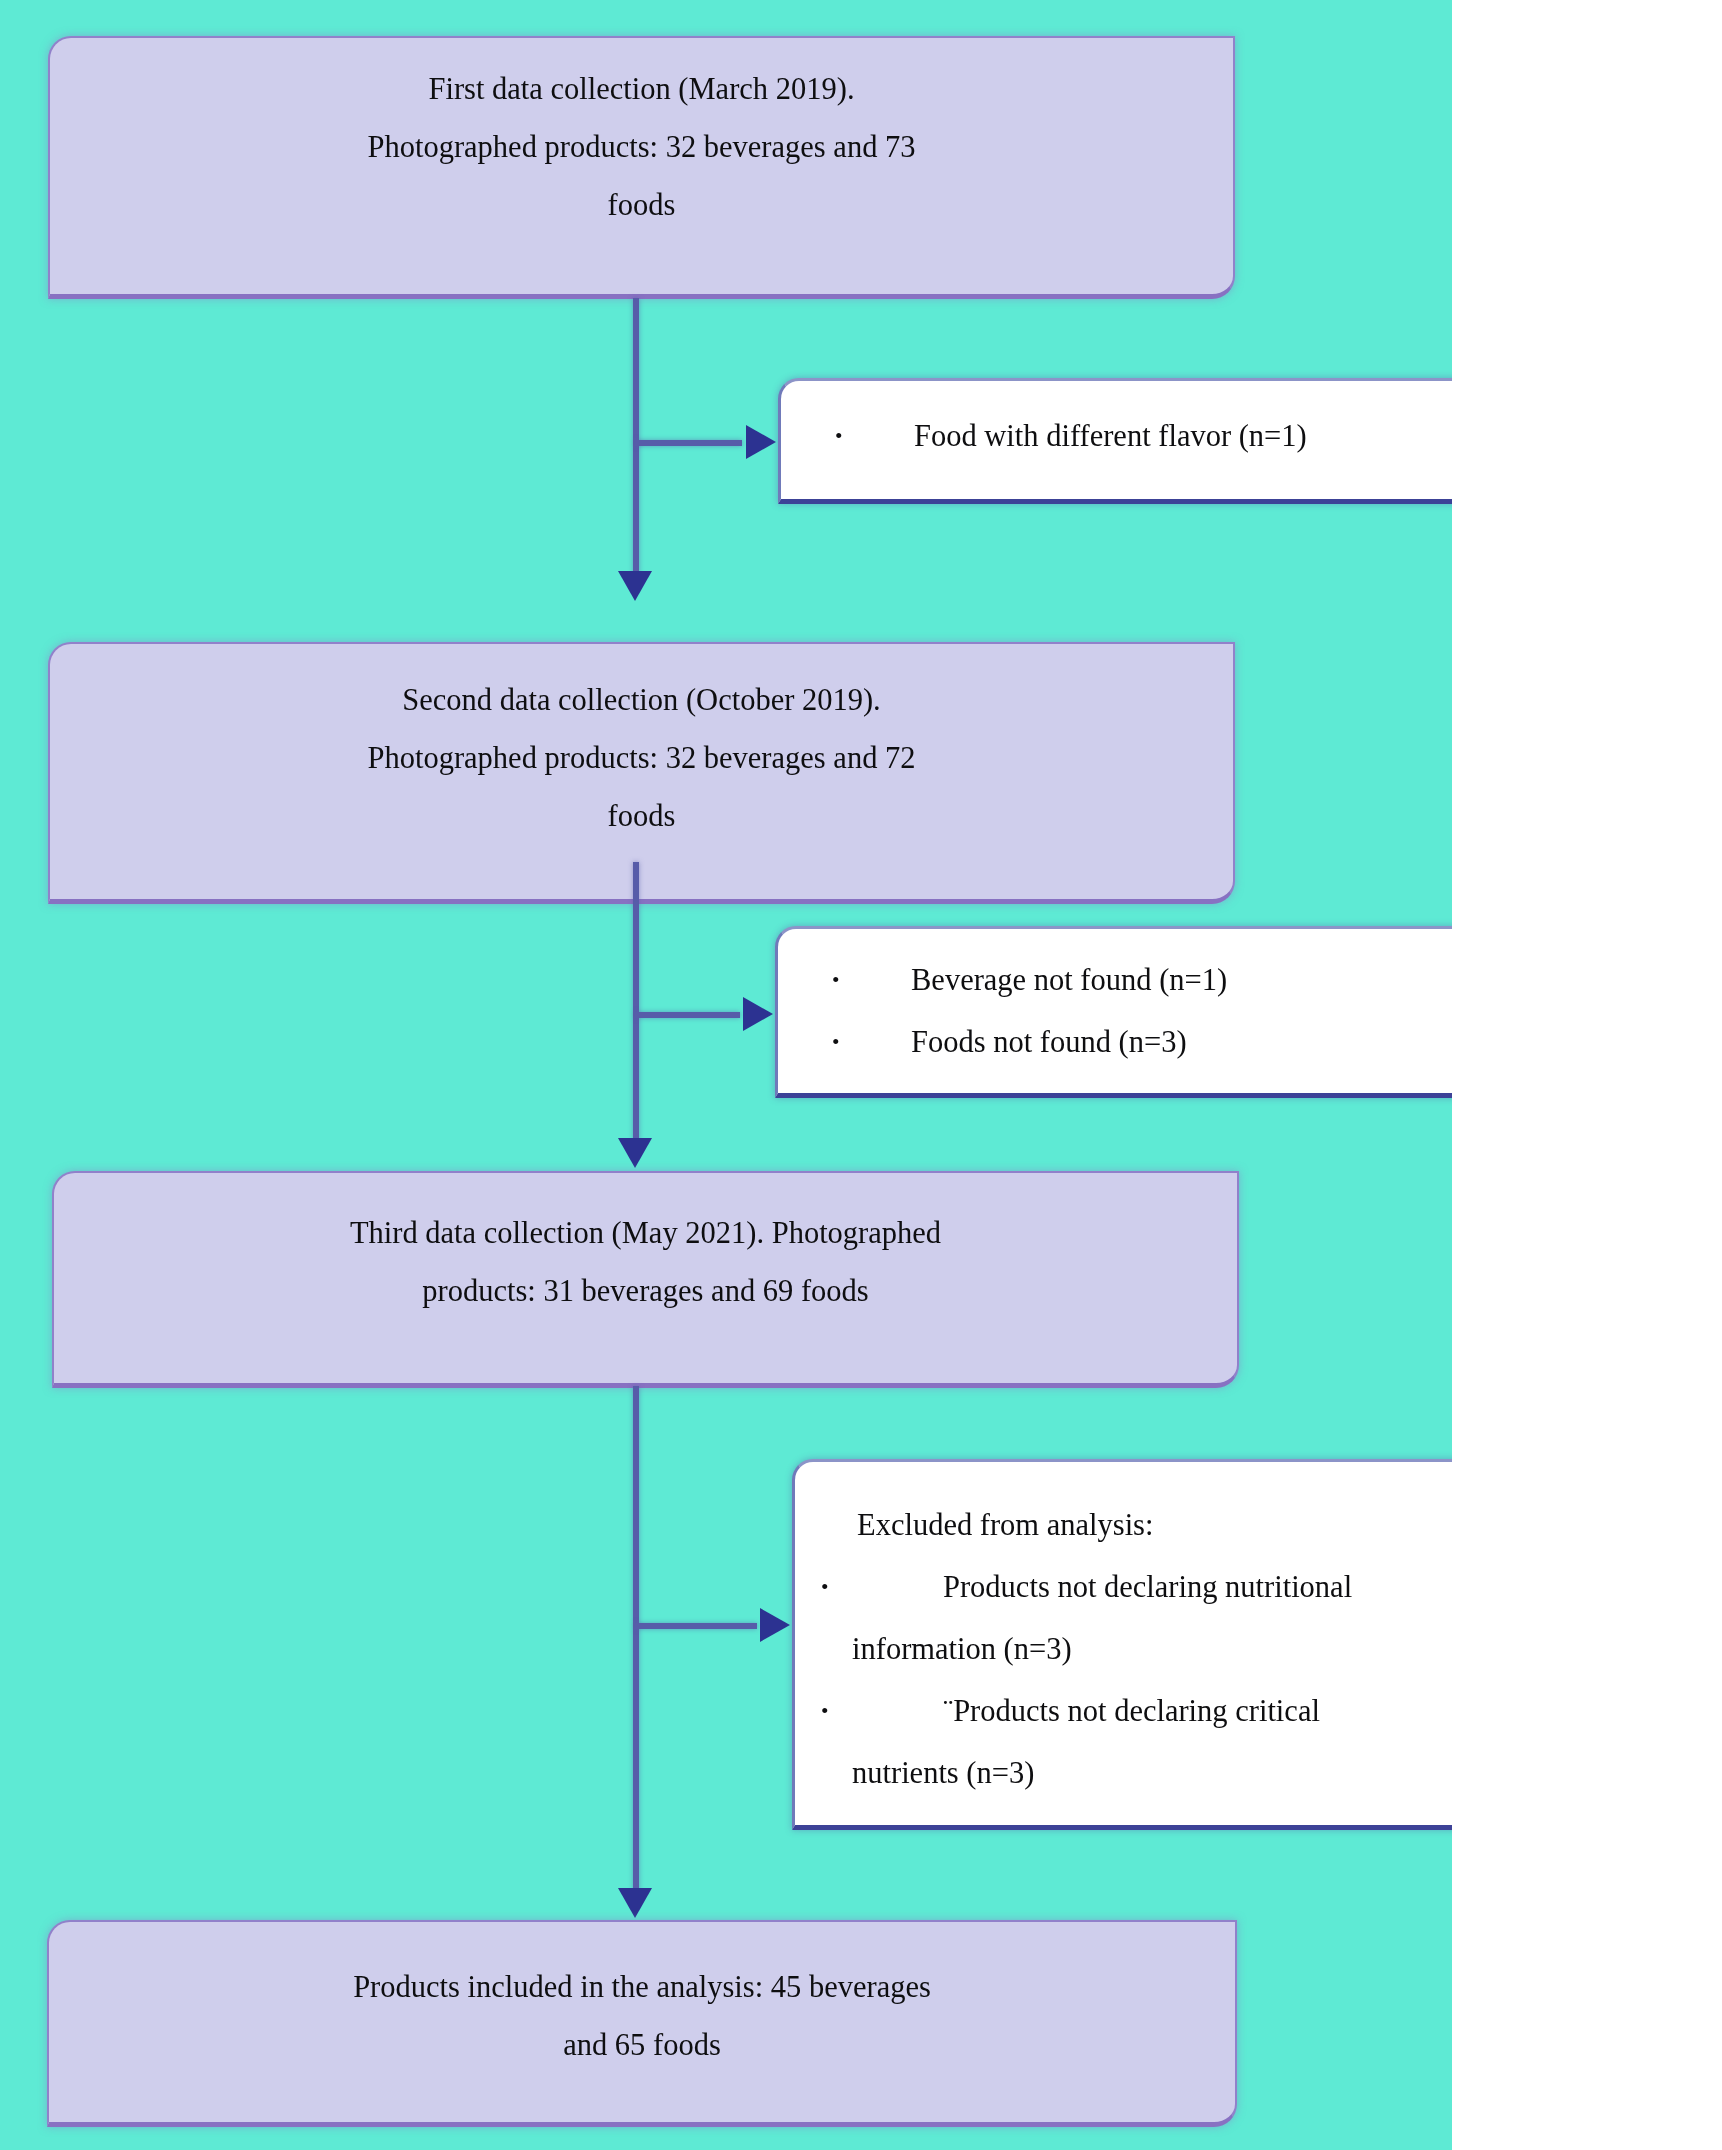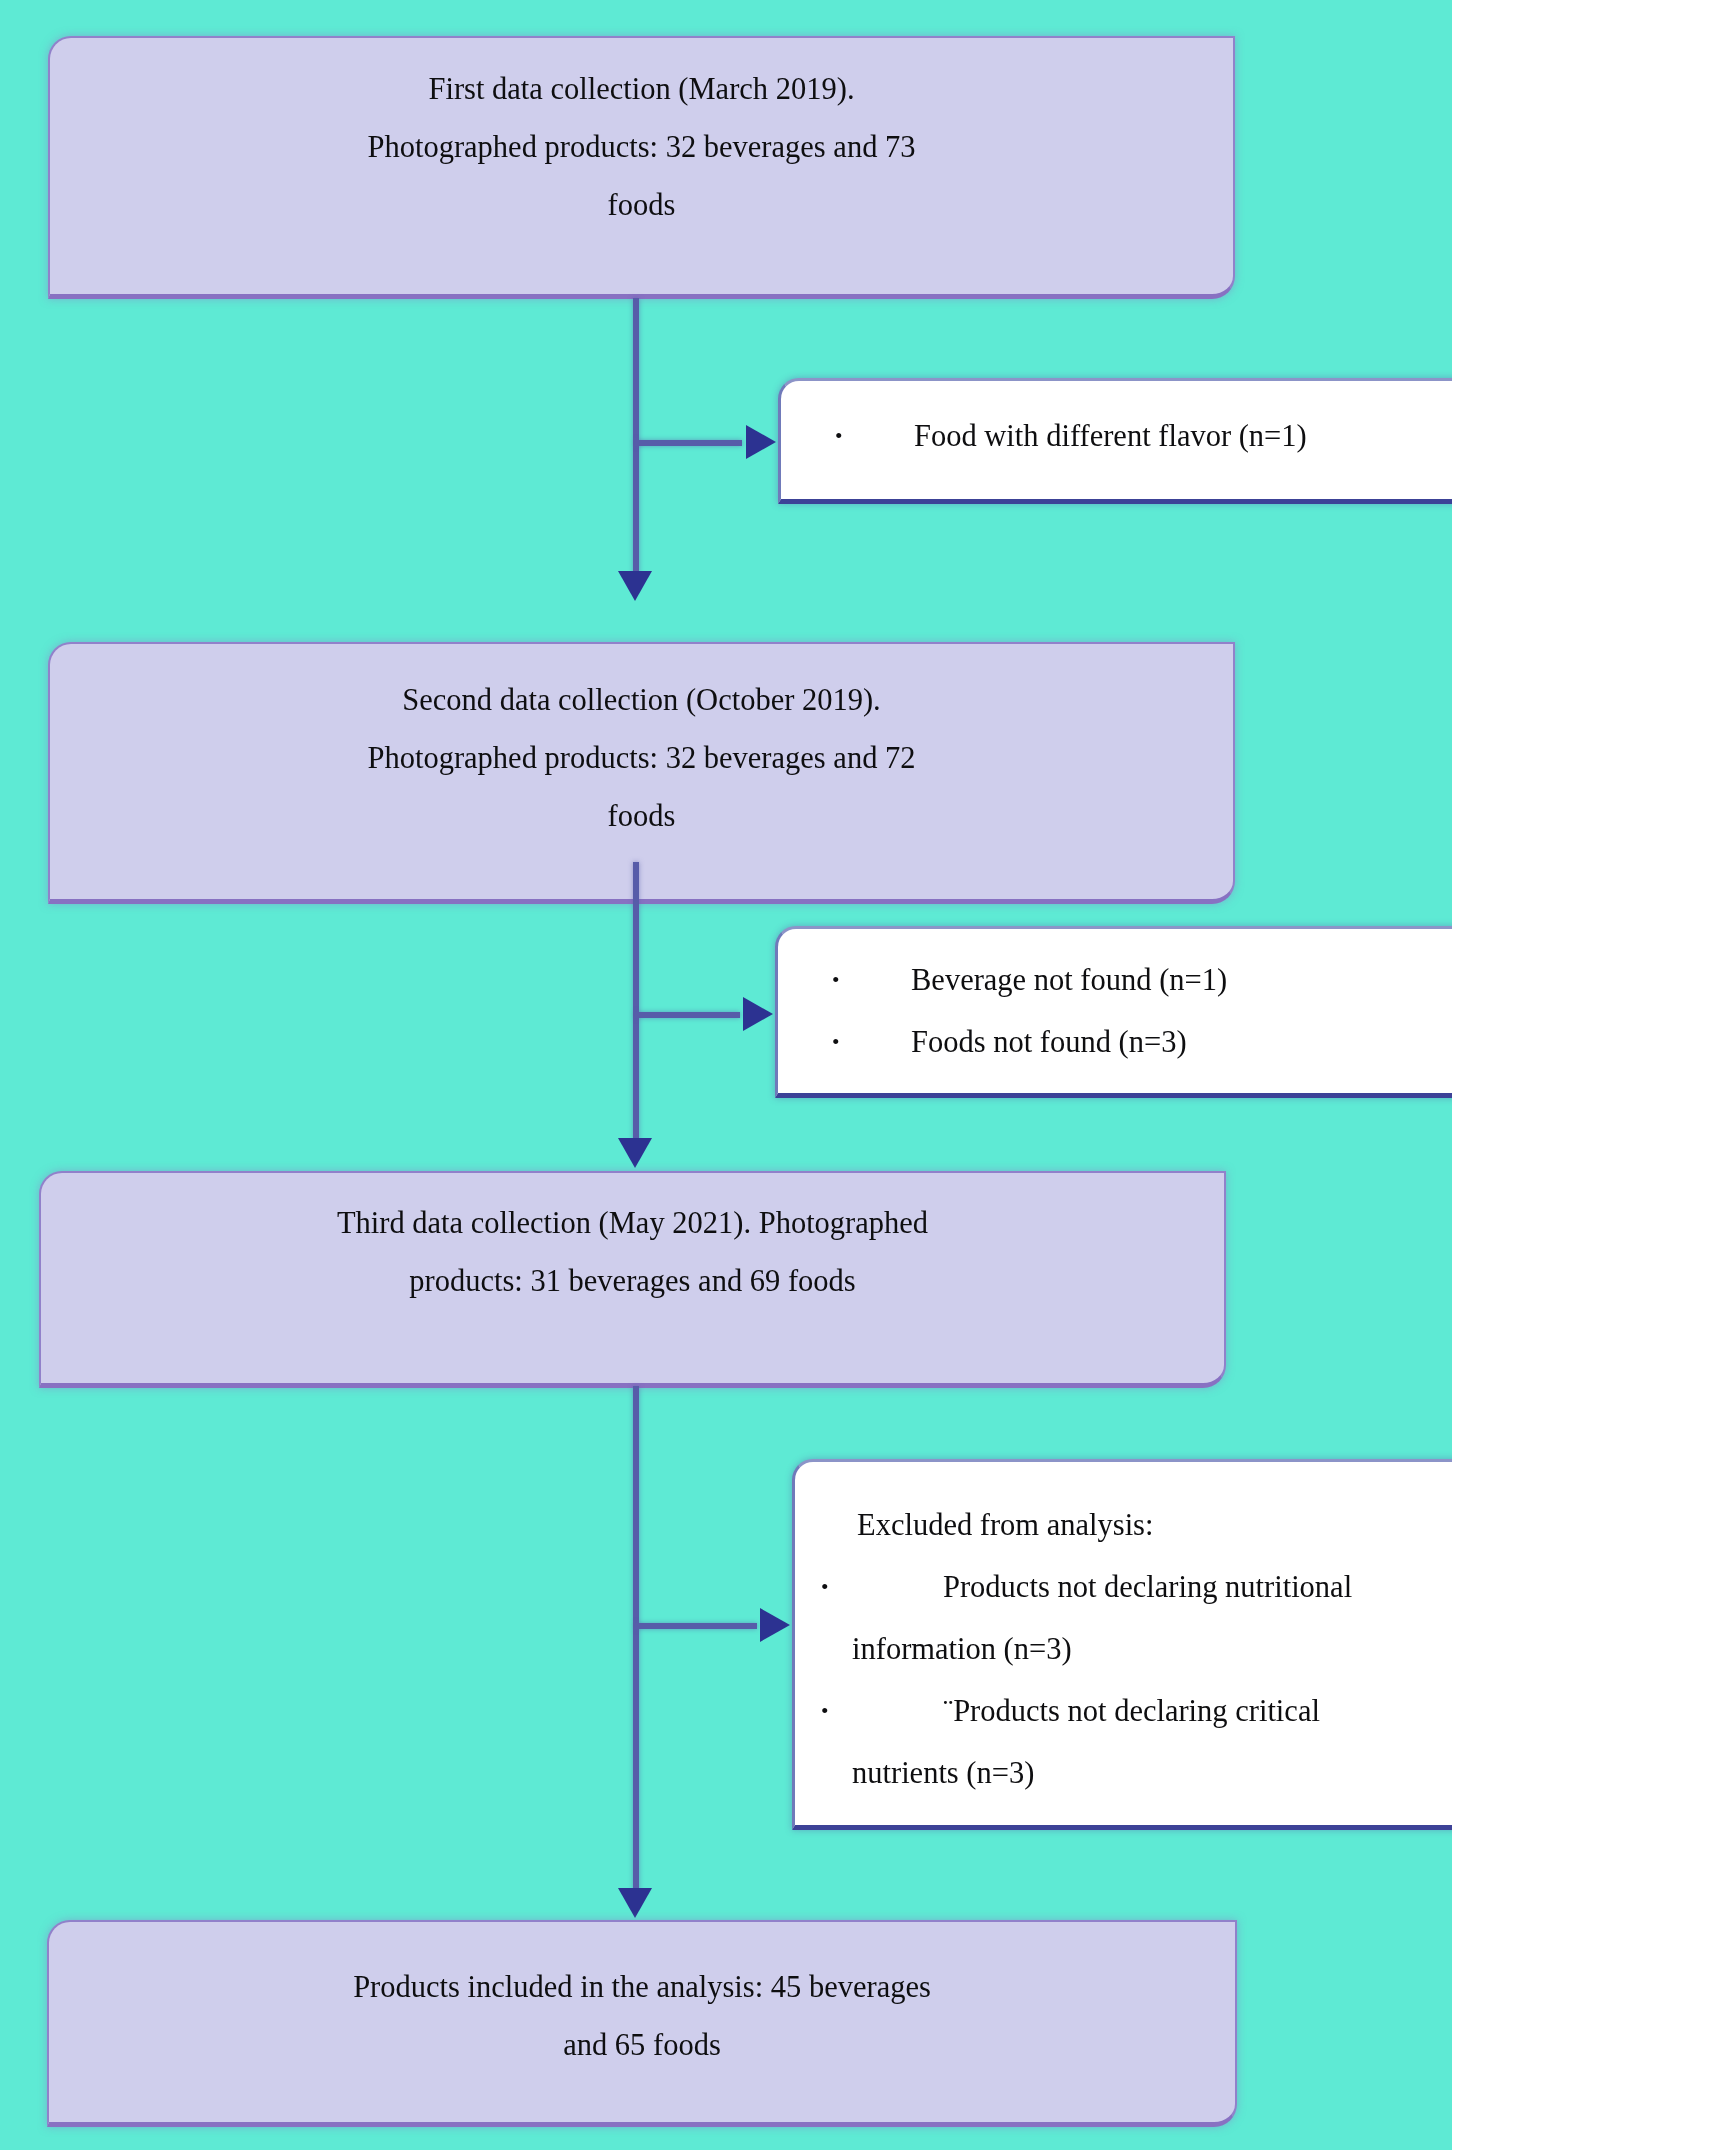--- a/index.html
+++ b/index.html
@@ -110,21 +110,21 @@
     <div class="wb-row">
       <span class="wb-bullet">•</span>
       <span class="wb-text">Beverage not found (n=1)</span>
     </div>
     <div class="wb-row">
       <span class="wb-bullet">•</span>
       <span class="wb-text">Foods not found (n=3)</span>
     </div>
   </div>
 
-  <div class="stage" style="left:39px;top:1171px;width:1187px;height:217px;padding-top:21px;">
+  <div class="stage" style="left:52px;top:1171px;width:1187px;height:217px;padding-top:31px;">
     <div class="line">Third data collection (May 2021). Photographed</div>
     <div class="line">products: 31 beverages and 69 foods</div>
   </div>
 
   <div class="vline" style="top:1386px;height:507px;"></div>
   <div class="arrow-down" style="top:1888px;"></div>
   <div class="hline" style="top:1623px;width:122px;"></div>
   <div class="arrow-right" style="left:760px;top:1608px;"></div>
 
   <div class="excl c-pad" style="left:792px;top:1459px;width:921px;height:371px;">

